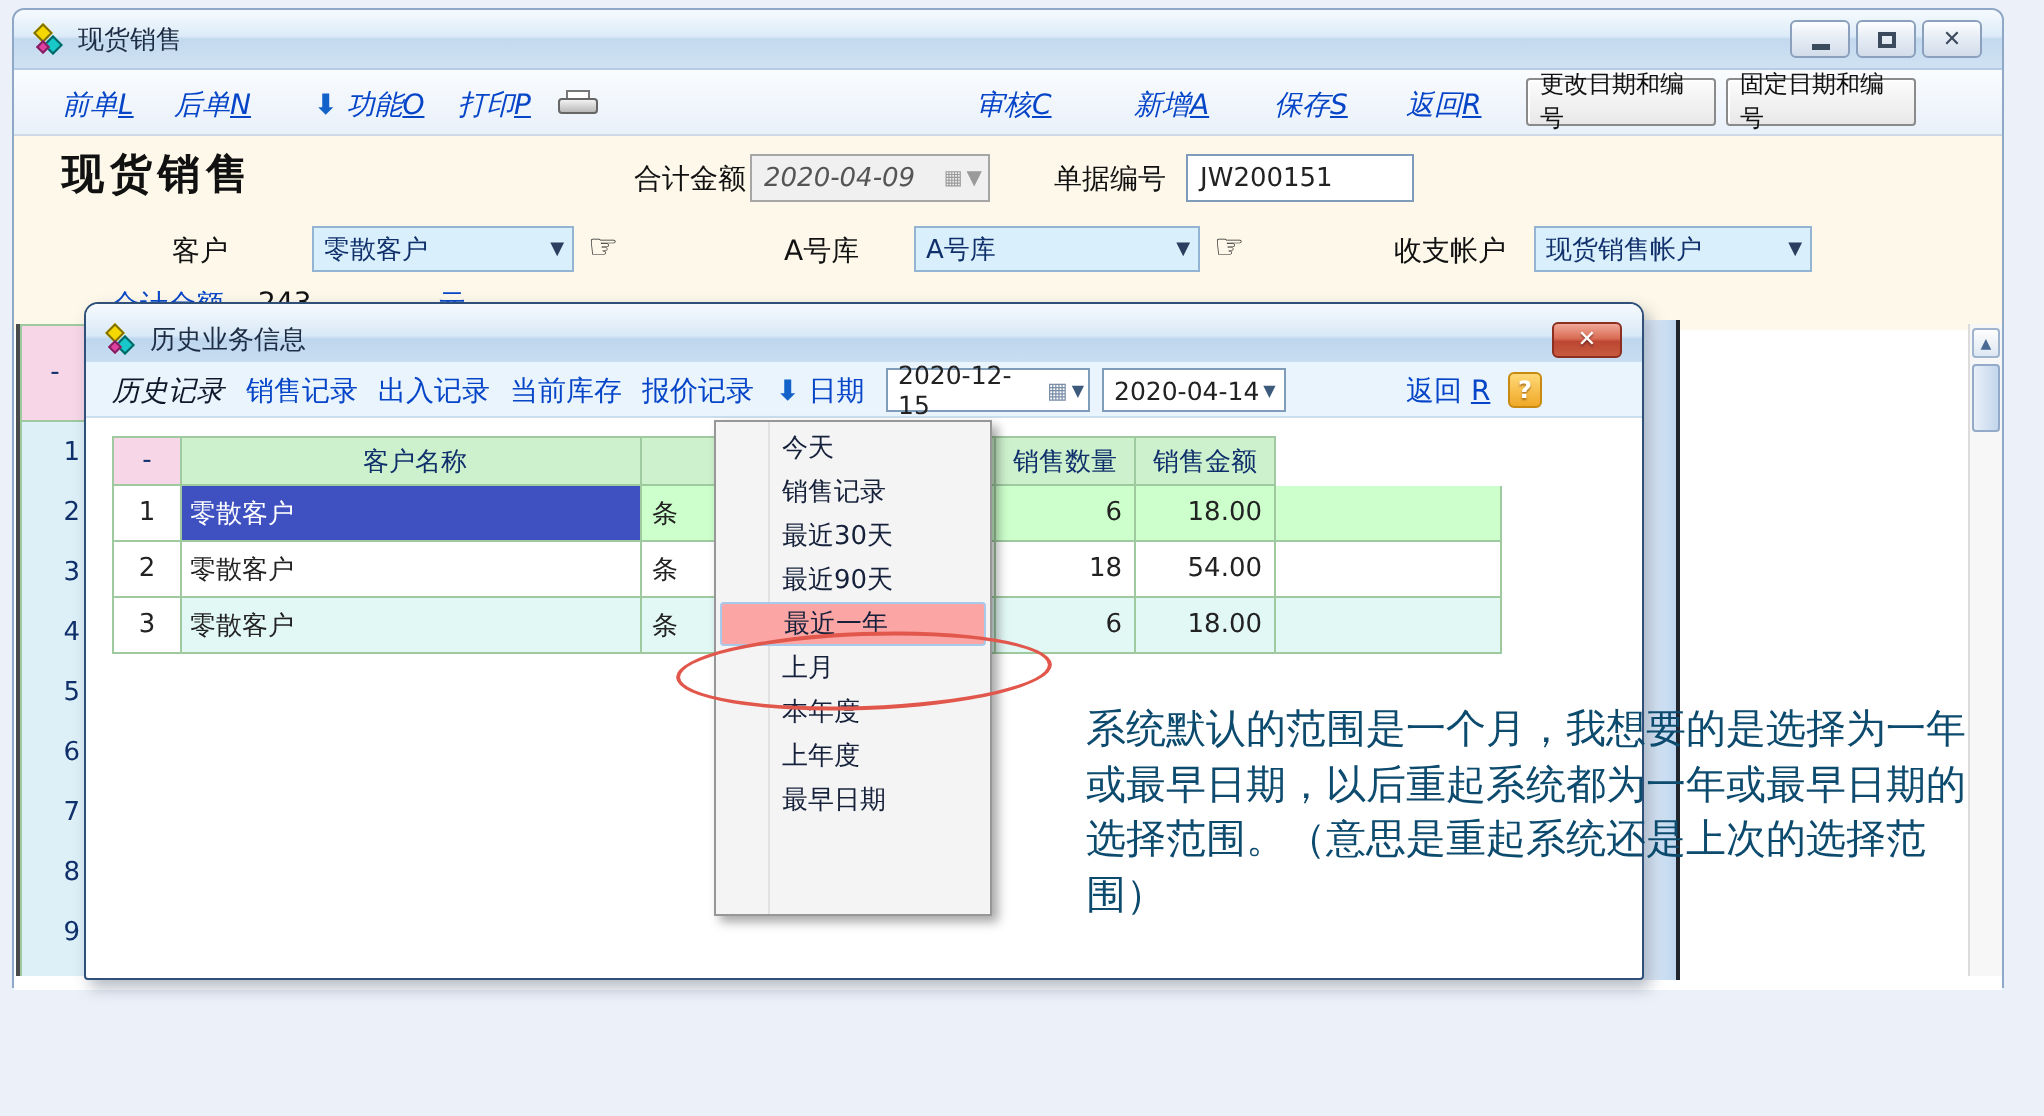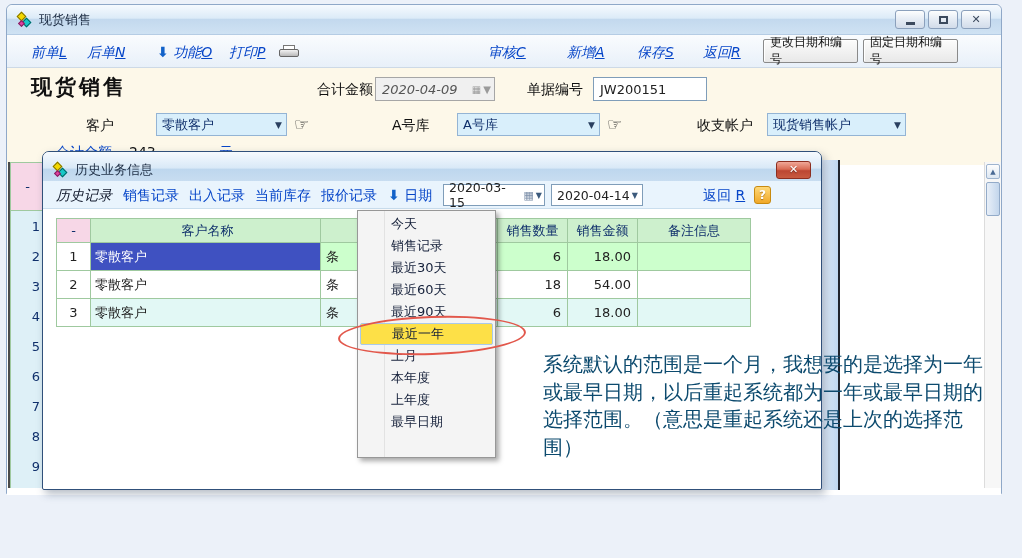--- a/index.html
+++ b/index.html
@@ -111,21 +111,21 @@
   .row-cyan .dcell { background:#e2f8f5; }
   .body-row .dcell.c0 { background:#fff; }
   .sel { background:#3f51c1 !important; color:#fff !important; }
 
   
   #date-menu { left:357px; top:210px; width:139px; height:248px; background:#f4f4f4;
     border:1px solid #979797; box-shadow:3px 3px 5px rgba(0,0,0,.35); padding-top:2px; }
   #date-menu .gutter { position:absolute; left:26px; top:0; bottom:0; width:1px; background:#e2e2e2; }
   .menu-item { position:relative; height:22px; margin:0 2px; display:flex; align-items:center;
     padding-left:31px; font-size:13px; color:#15203a; cursor:pointer; }
-  .menu-item.hovered { background:#fde047; border:1px solid #a9c9ea; border-radius:2px; }
+  .menu-item.hovered { background:#fca5a5; border:1px solid #a9c9ea; border-radius:2px; }
 
   
   #red-ellipse { left:338px; top:316px; width:188px; height:39px; border:2.5px solid #e2574b;
     border-radius:50%; transform:rotate(-2deg); }
   #annotation { left:543px; top:351px; width:456px; font-size:20px; line-height:27.5px; color:#0c4a6e; }
 </style>
 </head>
 <body>
 
 <div id="main-window" class="abs">
@@ -244,42 +244,41 @@
   </div>
 
   <div id="dialog-toolbar" class="abs">
     <span class="dtab active" style="left:13px">历史记录</span>
     <span class="dtab idle" style="left:80px">销售记录</span>
     <span class="dtab idle" style="left:146px">出入记录</span>
     <span class="dtab idle" style="left:212px">当前库存</span>
     <span class="dtab idle" style="left:278px">报价记录</span>
     <span class="dtab idle" style="left:345px"><span class="blue-arrow">⬇</span> <span>日期</span></span>
     <div class="date-combo" style="left:400px;width:102px">
-      <span>2020-03-15</span>
+      <span>2020-12-15</span>
       <span class="cal">▦</span>
       <span class="tiny-arr">▼</span>
     </div>
     <div class="date-combo" style="left:508px;width:92px">
       <span>2020-04-14</span>
       <span class="tiny-arr">▼</span>
     </div>
     <span class="dtab idle" style="left:660px"><span>返回</span> <span class="key" style="text-decoration:underline">R</span></span>
     <div id="dialog-help" style="left:711px">
         <span>?</span>
       </div>
   </div>
 
   <div id="dialog-table" class="abs">
     <div class="drow hdr">
       <div class="dcell c0">-</div>
       <div class="dcell c1">客户名称</div>
       <div class="dcell c2" style="justify-content:center">输入单</div>
       <div class="dcell c3" style="justify-content:center;padding-right:0">销售数量</div>
       <div class="dcell c4" style="justify-content:center;padding-right:0">销售金额</div>
-      <div class="dcell c5" style="justify-content:center">备注信息</div>
     </div>
     <div class="drow body-row row-green">
       <div class="dcell c0">1</div>
       <div class="dcell c1 sel">零散客户</div>
       <div class="dcell c2">条</div>
       <div class="dcell c3">6</div>
       <div class="dcell c4">18.00</div>
       <div class="dcell c5"></div>
     </div>
     <div class="drow body-row">
@@ -299,21 +298,20 @@
       <div class="dcell c5"></div>
     </div>
   </div>
 </div>
 
 <div id="date-menu" class="abs">
   <div class="gutter"></div>
   <div class="menu-item">今天</div>
   <div class="menu-item">销售记录</div>
   <div class="menu-item">最近30天</div>
-  <div class="menu-item">最近60天</div>
   <div class="menu-item">最近90天</div>
   <div class="menu-item hovered">最近一年</div>
   <div class="menu-item">上月</div>
   <div class="menu-item">本年度</div>
   <div class="menu-item">上年度</div>
   <div class="menu-item">最早日期</div>
 </div>
 
 <div id="red-ellipse" class="abs"></div>
 <div id="annotation" class="abs">系统默认的范围是一个月，我想要的是选择为一年或最早日期，以后重起系统都为一年或最早日期的选择范围。（意思是重起系统还是上次的选择范围）</div>

